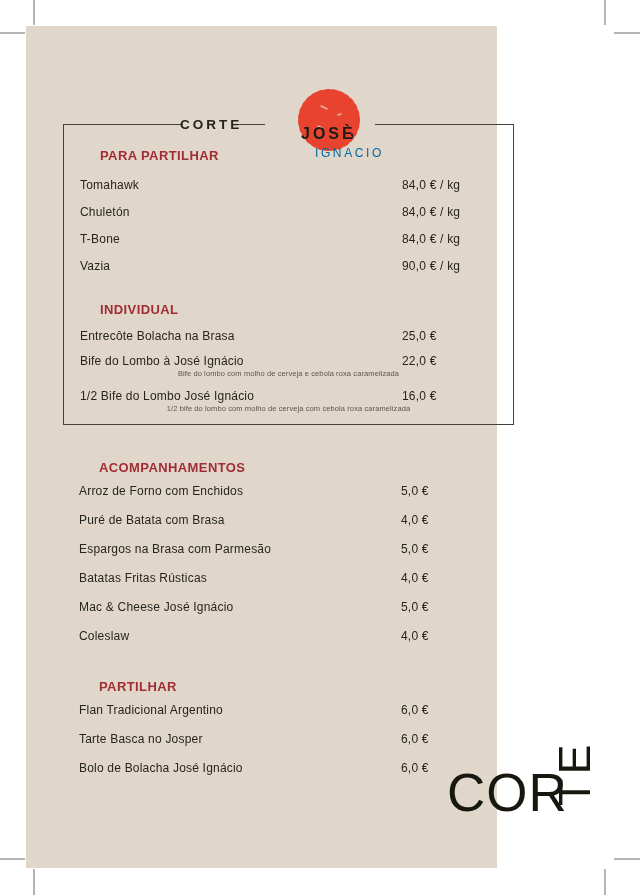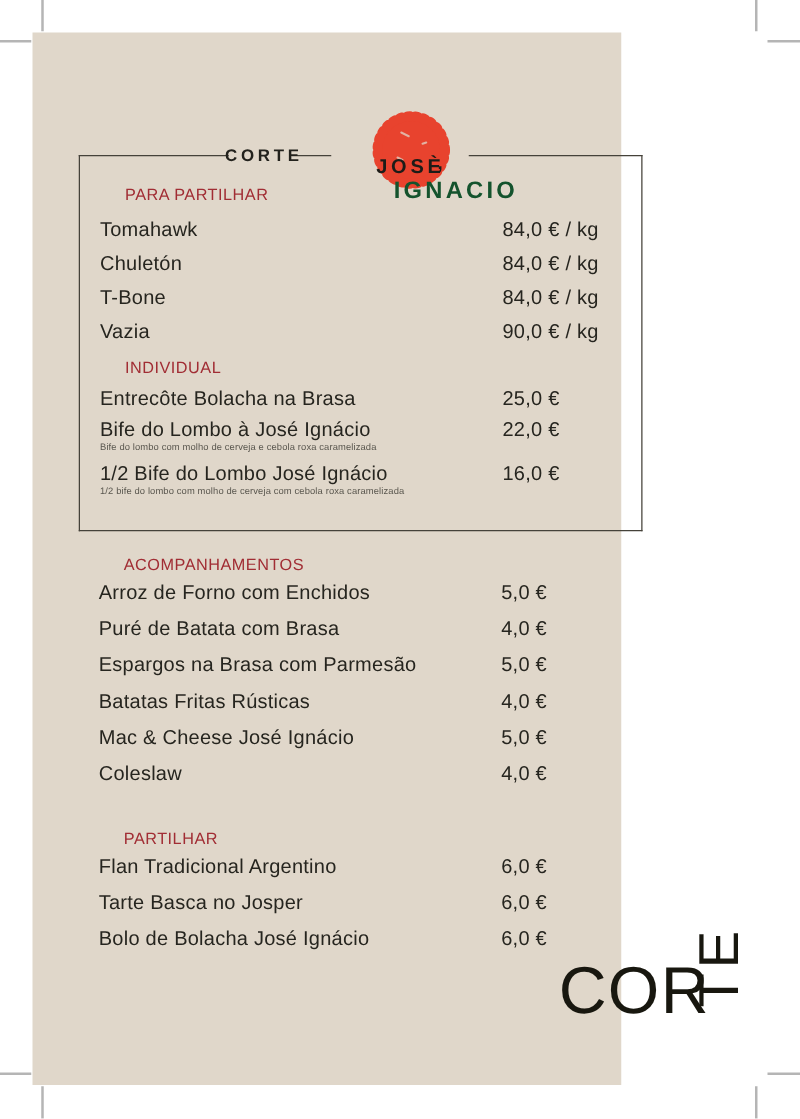--- a/index.html
+++ b/index.html
@@ -32,43 +32,43 @@
 
   .corte-label{position:absolute;left:154px;top:91px;width:58px;text-align:center;
     font-size:13.5px;font-weight:700;letter-spacing:3px;color:#23221d;}
 
   
   .logo{position:absolute;left:240px;top:52px;width:150px;height:100px;}
   .logo svg{position:absolute;left:28px;top:7px;}
   .logo-line1{position:absolute;left:35px;top:48px;font-size:16px;font-weight:700;
     letter-spacing:3px;color:#1d1c18;line-height:16px;}
   .logo-mark{position:absolute;left:84px;top:44px;font-size:15px;font-weight:700;color:#1d1c18;}
-  .logo-line2{position:absolute;left:49px;top:68px;font-size:19px;font-weight:700;
-    letter-spacing:2.6px;color:#14532d;line-height:14px;}
+  .logo-line2{position:absolute;left:49px;top:68px;font-size:12px;font-weight:400;
+    letter-spacing:2.6px;color:#0369a1;line-height:14px;}
 
   
   .menu-box{position:absolute;left:37px;top:98px;width:451px;height:301px;
     border-left:1px solid var(--rule);border-right:1px solid var(--rule);
     border-bottom:1px solid var(--rule);padding:0 16px;overflow:hidden;}
   .lower{position:absolute;left:37px;top:399px;width:451px;padding:0 16px;}
 
-  .section-title{font-size:13px;line-height:14px;font-weight:400;
+  .section-title{font-size:13px;line-height:14px;font-weight:700;
     letter-spacing:0.4px;color:var(--accent);padding-left:20px;}
   #box-sections section:nth-of-type(1) .section-title{margin:25px 0 9px;}
-  #box-sections section:nth-of-type(2) .section-title{margin:7px 0 7px;}
-  #lower-sections section:nth-of-type(1) .section-title{margin:20px 0 2px;}
+  #box-sections section:nth-of-type(2) .section-title{margin:23px 0 7px;}
+  #lower-sections section:nth-of-type(1) .section-title{margin:36px 0 2px;}
   #lower-sections section:nth-of-type(2) .section-title{margin:29px 0 2px;}
 
   .row{display:grid;grid-template-columns:322px auto;align-items:start;}
   #box-sections section:nth-of-type(1) .row{padding:6px 0 7px;}
   #box-sections section:nth-of-type(2) .row{padding:5px 0 6px;}
   #lower-sections .row{padding:7px 0 8px;}
-  .item-name,.item-price{font-size:16px;line-height:14px;color:var(--ink);letter-spacing:0.2px;}
+  .item-name,.item-price{font-size:12px;line-height:14px;color:var(--ink);letter-spacing:0.2px;}
   .item-desc{grid-column:1 / -1;font-size:7.5px;line-height:9px;margin-top:1px;
-    color:var(--muted);letter-spacing:0.1px;}
+    color:var(--muted);letter-spacing:0.1px;text-align:center;}
   .item-desc:empty{display:none;}
 
   
   .wm-h{position:absolute;left:421px;top:740px;font-size:53px;line-height:53px;
     font-weight:400;letter-spacing:1px;color:#18170f;}
   .wm-v{position:absolute;left:526px;top:780px;width:130px;height:46px;
     font-size:45px;line-height:46px;font-weight:400;letter-spacing:4px;color:#18170f;
     transform:rotate(-90deg);transform-origin:0 0;}
 </style>
 </head>

